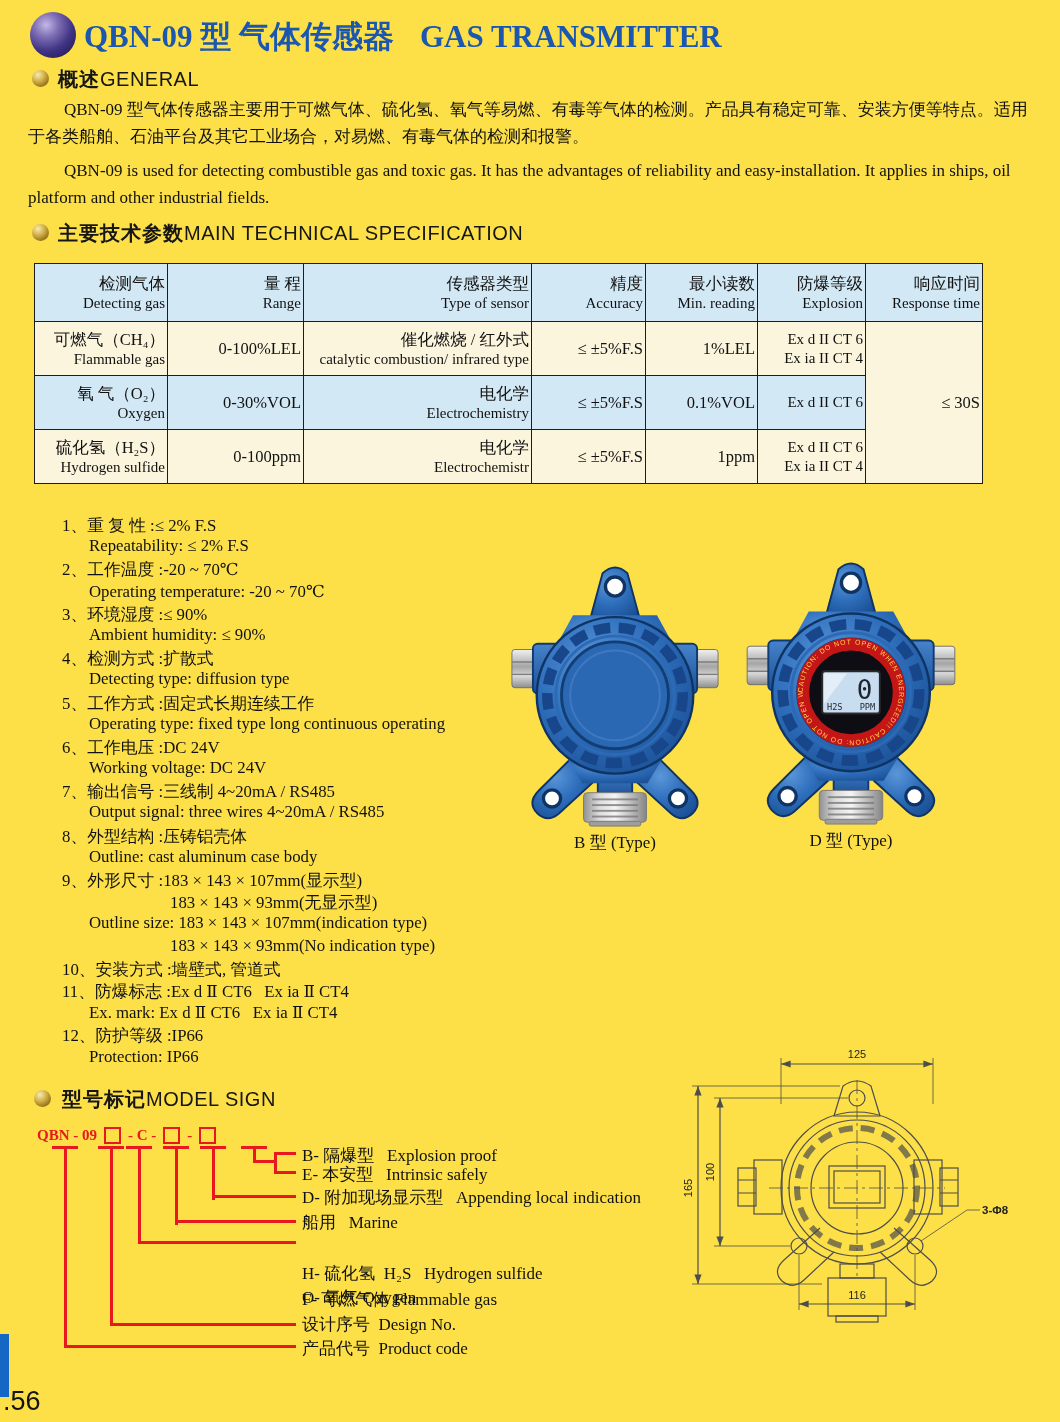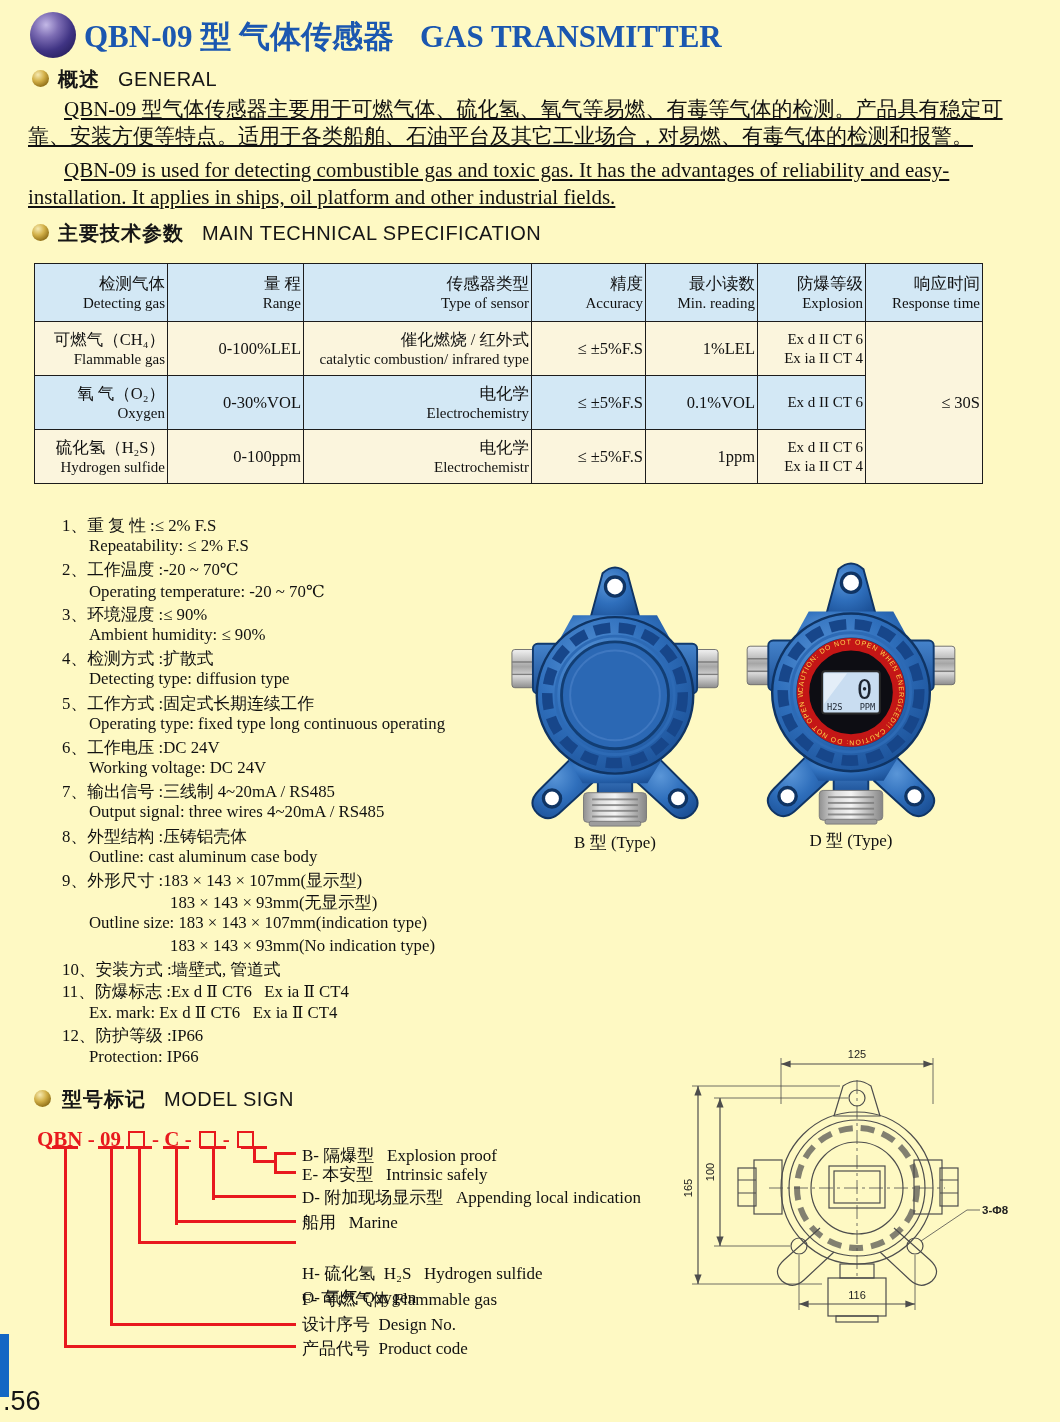--- a/index.html
+++ b/index.html
@@ -1,52 +1,52 @@
 <!DOCTYPE html>
 <html><head>
 <meta charset="utf-8">
 <style>
   html,body{margin:0;padding:0;background:#ffffff;}
-  .page{position:relative;width:1060px;height:1422px;background:#fef9c3;overflow:hidden;
+  .page{position:relative;width:1060px;height:1422px;background:#fde047;overflow:hidden;
         font-family:"Liberation Serif","DejaVu Serif",serif;color:#111;}
   
   .ball-lg{position:absolute;width:46px;height:46px;border-radius:50%;
     background:radial-gradient(circle at 35% 28%,#c3b8e6 0%,#7d6db4 28%,#403484 58%,#181247 100%);}
   .ball-sm{position:absolute;width:17px;height:17px;border-radius:50%;
     background:radial-gradient(circle at 35% 28%,#f6eab2 0%,#d2b048 40%,#8e6d16 78%,#5c440b 100%);}
   
   .title{position:absolute;left:84px;top:16px;font-size:31px;font-weight:bold;color:#1b57b0;white-space:pre;}
   .title .gap{display:inline-block;width:26px;}
   .sec-head{position:absolute;font-family:"Liberation Sans","DejaVu Sans",sans-serif;font-size:20px;
     color:#161616;white-space:pre;}
   .sec-head .cn{font-weight:700;letter-spacing:1px;}
-  .sec-head .en{margin-left:18px;letter-spacing:0.5px;}
+  .sec-head .en{letter-spacing:0.5px;}
   
   .intro{position:absolute;left:28px;top:96px;width:1006px;}
-  .intro p{margin:0 0 7px 0;font-size:21px;line-height:27px;text-indent:36px;text-decoration:underline;}
+  .intro p{margin:0 0 7px 0;font-size:17px;line-height:27px;text-indent:36px;}
   
   .spec-table{position:absolute;left:34px;top:263px;width:948px;border-collapse:collapse;
     table-layout:fixed;text-align:right;}
   .spec-table td{border:1.8px solid #1c1c1c;padding:2px;vertical-align:middle;}
   .hdr{background:#d3e8f5;}
   .cream{background:#fbf5dd;}
   .bluerow{background:#d3e8f5;}
   .cl{display:block;font-size:16.5px;line-height:21px;}
   .el{display:block;font-size:15px;line-height:19px;}
   .tr-h{height:58px;} .tr-b{height:54px;}
   
   .spec-list{position:absolute;left:62px;top:494px;width:470px;margin-top:20px;}
   .sp-line{height:22.2px;font-size:16.8px;white-space:pre;}
   .i1{padding-left:27px;} .i2{padding-left:108px;}
   
   .dev{position:absolute;}
   .dev-label{position:absolute;text-align:center;font-size:17px;white-space:pre;}
   
   .model-code{position:absolute;left:37px;top:1127px;display:flex;align-items:center;gap:7px;
-    color:#e8191e;font-size:21px;font-weight:bold;white-space:pre;}
+    color:#e8191e;font-size:15px;font-weight:bold;white-space:pre;}
   .mbox{width:13px;height:13px;border:2.2px solid #e8191e;display:inline-block;}
   .rl{position:absolute;background:#e8191e;}
   .ms-label{position:absolute;left:302px;font-size:17px;white-space:pre;}
   
   .foot-bar{position:absolute;left:0;top:1334px;width:9px;height:63px;background:#1467c4;}
   .page-num{position:absolute;left:3px;top:1386px;font-family:Liberation Sans, sans-serif;
     font-size:27px;color:#141414;}
 </style>
 </head>
 <body>

